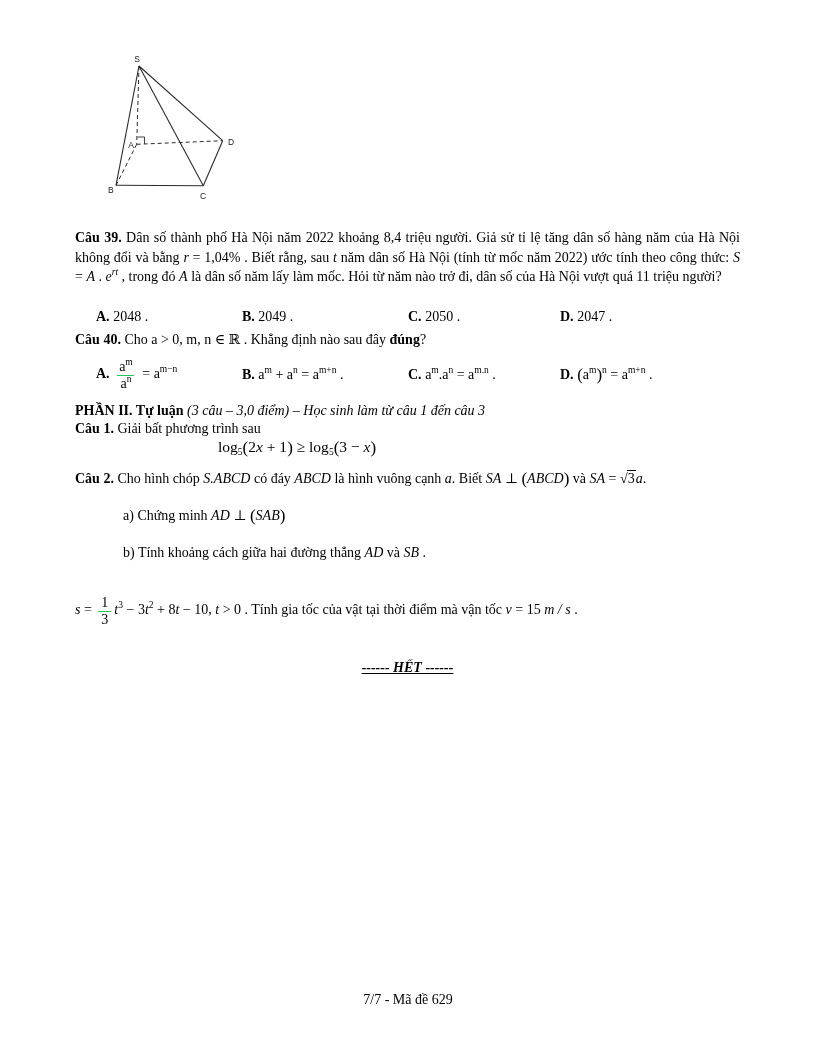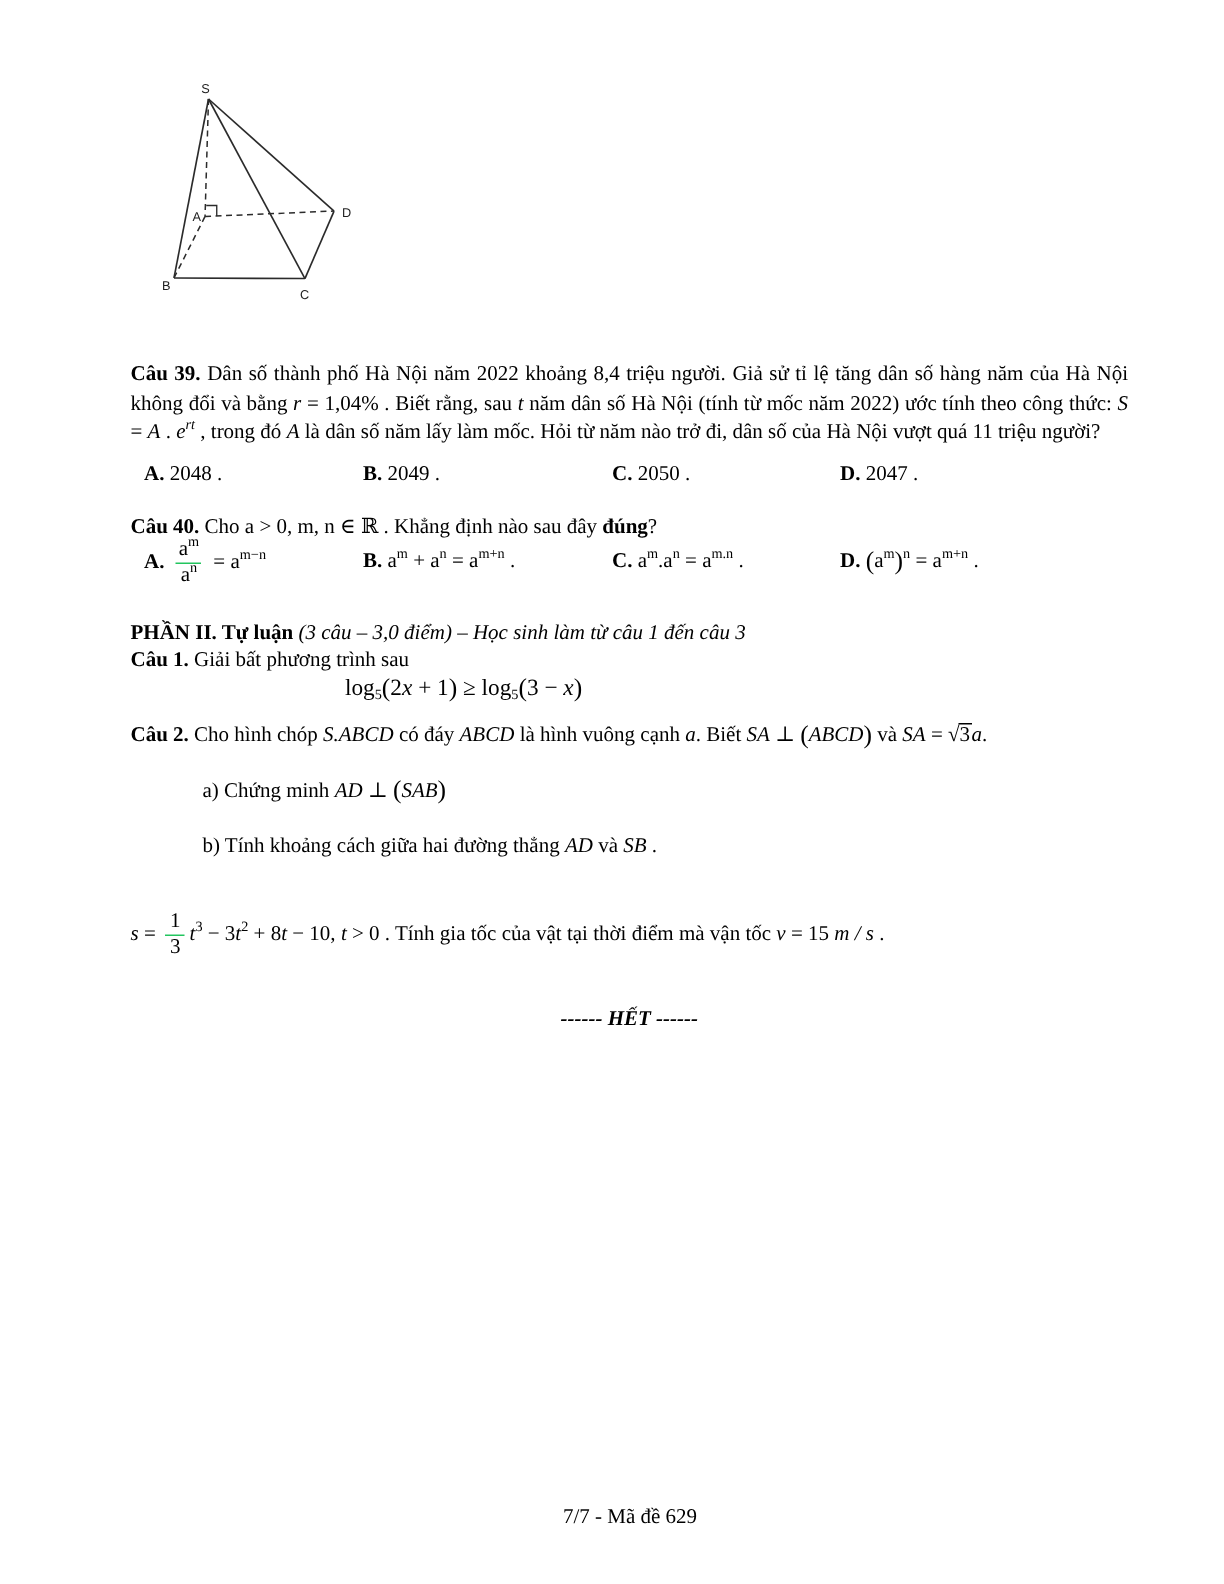--- a/index.html
+++ b/index.html
@@ -1,19 +1,19 @@
 <!DOCTYPE html>
 <html><head>
 <meta charset="utf-8">
 <style>
   html,body{margin:0;padding:0;background:#fff;}
   .page{position:relative;width:816px;height:1056px;background:#ffffff;color:#000;
         font-family:"Liberation Serif","DejaVu Serif",serif;font-size:14px;line-height:19.5px;overflow:hidden;}
   .abs{position:absolute;}
-  p{margin:12px;}
+  p{margin:0;}
   .b{font-weight:700;}
   .it{font-style:italic;text-align:center;}
   .bi{font-weight:700;font-style:italic;}
   .sup{font-size:9.5px;vertical-align:6px;line-height:0;}
   .subs{font-size:9.5px;vertical-align:-3px;line-height:0;}
   .lp{font-size:17px;vertical-align:-1px;line-height:0;}
   .just{text-align:justify;}
   .jlast{text-align:justify;text-align-last:justify;}
   .center{text-align:center;}
   .opt-row{display:grid;grid-template-columns:146px 166px 152px auto;padding-left:21px;width:644px;}
@@ -84,17 +84,17 @@
   <p class="abs" style="left:123px;top:543px;width:617px;"><span>b) Tính khoảng cách giữa hai đường thẳng </span><span class="it">AD</span><span> và </span><span class="it">SB</span><span> .</span></p>
 
   <p class="abs" style="left:123px;top:506px;width:617px;"><span>a) Chứng minh </span><span class="it">AD</span><span> ⊥ </span><span class="lp">(</span><span class="it">SAB</span><span class="lp">)</span></p>
 
 
   <p class="abs" style="left:75px;top:595px;width:665px;"><span class="it">s</span><span> = </span><span class="frac">
         <span class="fn"><span>1</span></span>
         <span class="fd"><span>3</span></span>
       </span><span class="it">t</span><span class="sup">3</span><span> − 3</span><span class="it">t</span><span class="sup">2</span><span> + 8</span><span class="it">t</span><span> − 10, </span><span class="it">t</span><span> &gt; 0 . Tính gia tốc của vật tại thời điểm mà vận tốc </span><span class="it">v</span><span> = 15 </span><span class="it">m / s</span><span> .</span></p>
 
-  <p class="abs center" style="left:75px;top:658px;width:665px;"><span class="bi">------ HẾT ------</span></p>
+  <p class="abs center" style="left:75px;top:658px;width:665px;text-decoration:underline;"><span class="bi">------ HẾT ------</span></p>
 
   <p class="abs center" style="left:0;top:990px;width:816px;">7/7 - Mã đề 629</p>
 
 </div>
 
 </body></html>

